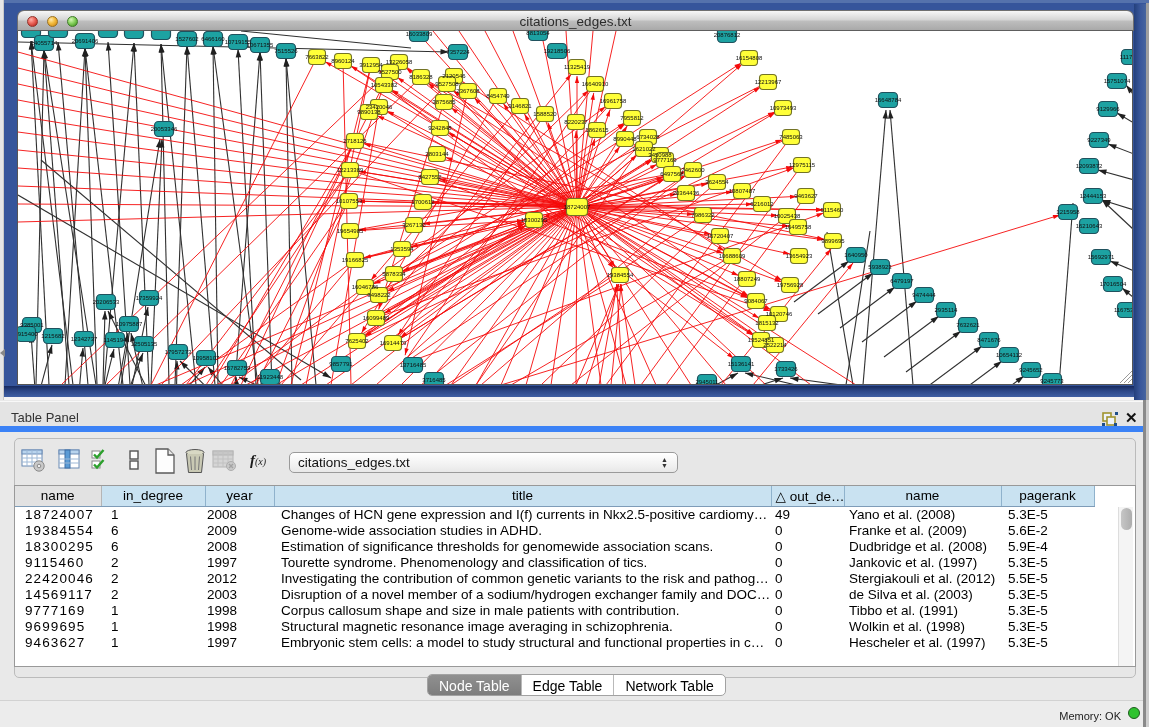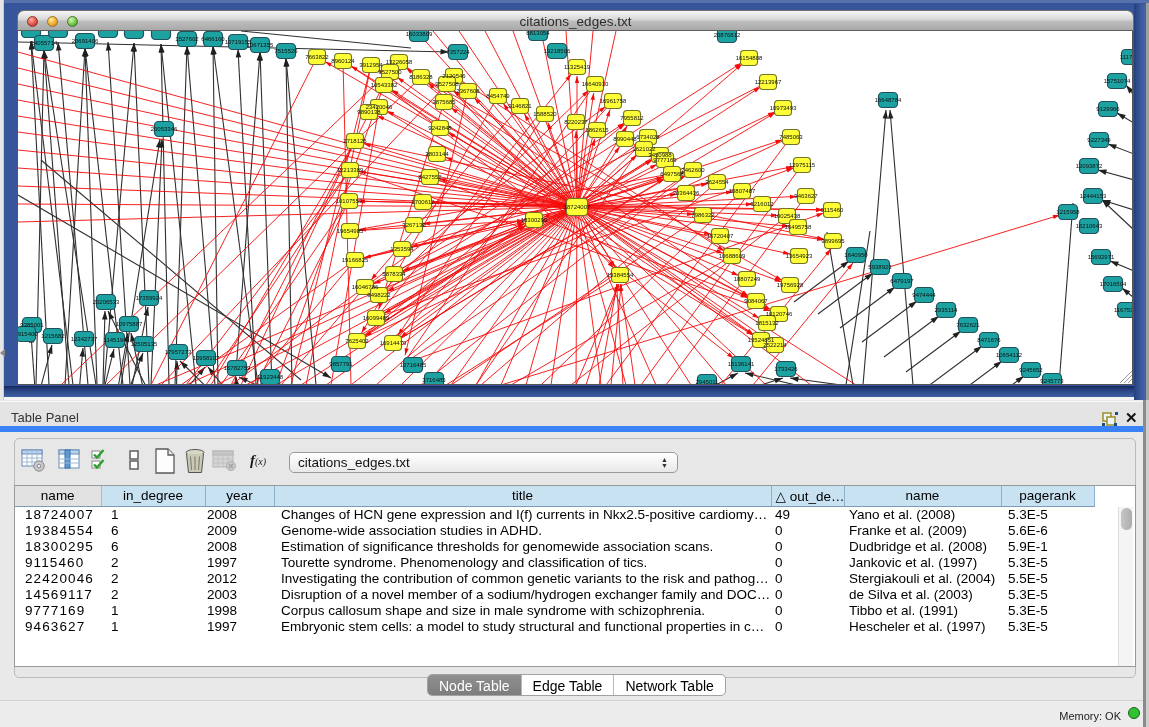--- a/index.html
+++ b/index.html
@@ -892,65 +892,74 @@
             <td>Yano et al. (2008)</td>
             <td>5.3E-5</td>
           </tr>
       <tr>
             <td>19384554</td>
             <td>6</td>
             <td>2009</td>
             <td>Genome-wide association studies in ADHD.</td>
             <td>0</td>
             <td>Franke et al. (2009)</td>
-            <td>5.6E-6</td>
+            <td>5.6E-2</td>
           </tr>
       <tr>
             <td>18300295</td>
             <td>6</td>
             <td>2008</td>
             <td>Estimation of significance thresholds for genomewide association scans.</td>
             <td>0</td>
             <td>Dudbridge et al. (2008)</td>
-            <td>5.9E-1</td>
+            <td>5.9E-4</td>
           </tr>
       <tr>
             <td>9115460</td>
             <td>2</td>
             <td>1997</td>
             <td>Tourette syndrome. Phenomenology and classification of tics.</td>
             <td>0</td>
             <td>Jankovic et al. (1997)</td>
             <td>5.3E-5</td>
           </tr>
       <tr>
             <td>22420046</td>
             <td>2</td>
             <td>2012</td>
             <td>Investigating the contribution of common genetic variants to the risk and pathogen…</td>
             <td>0</td>
-            <td>Stergiakouli et al. (2004)</td>
+            <td>Stergiakouli et al. (2012)</td>
             <td>5.5E-5</td>
           </tr>
       <tr>
             <td>14569117</td>
             <td>2</td>
             <td>2003</td>
             <td>Disruption of a novel member of a sodium/hydrogen exchanger family and DOCK…</td>
             <td>0</td>
             <td>de Silva et al. (2003)</td>
             <td>5.3E-5</td>
           </tr>
       <tr>
             <td>9777169</td>
             <td>1</td>
             <td>1998</td>
-            <td>Corpus callosum shape and size in male syndrome with schizophrenia.</td>
+            <td>Corpus callosum shape and size in male patients with contribution.</td>
             <td>0</td>
             <td>Tibbo et al. (1991)</td>
+            <td>5.3E-5</td>
+          </tr>
+      <tr>
+            <td>9699695</td>
+            <td>1</td>
+            <td>1998</td>
+            <td>Structural magnetic resonance image averaging in schizophrenia.</td>
+            <td>0</td>
+            <td>Wolkin et al. (1998)</td>
             <td>5.3E-5</td>
           </tr>
       <tr>
             <td>9463627</td>
             <td>1</td>
             <td>1997</td>
             <td>Embryonic stem cells: a model to study structural and functional properties in car…</td>
             <td>0</td>
             <td>Hescheler et al. (1997)</td>
             <td>5.3E-5</td>

